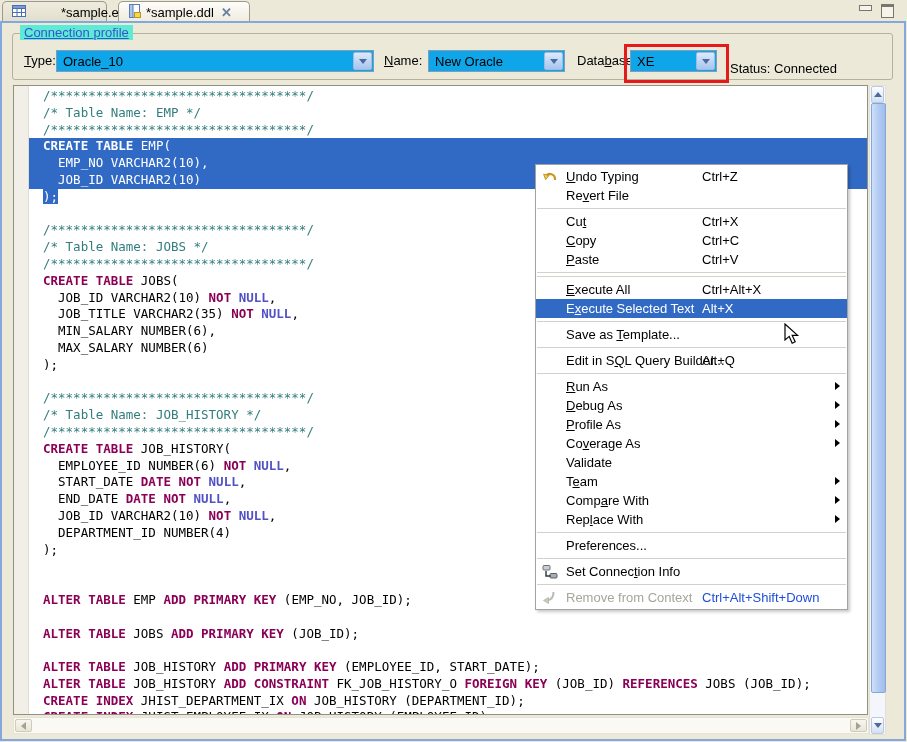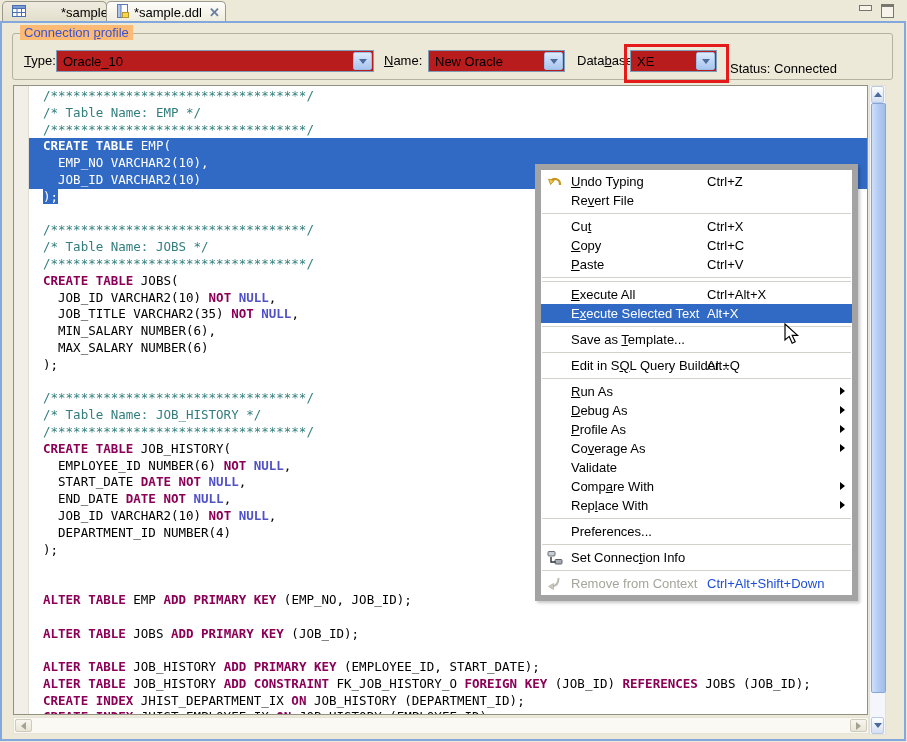--- a/index.html
+++ b/index.html
@@ -11,35 +11,35 @@
   u{text-decoration:underline;}
 
   
   .tabbar{position:absolute;left:0;top:0;width:100%;height:22px;background:#ECE9D8;}
   .tab{
     position:absolute;top:1px;height:21px;box-sizing:border-box;
     border:1px solid #9C9A8C;border-bottom:none;border-radius:5px 5px 0 0;
     display:flex;align-items:center;gap:5px;padding:0 9px;font-size:13px;color:#000;
   }
   .tab-erd{left:2px;width:105px;background:linear-gradient(#EFECD F,#E2DEC9);background:linear-gradient(#EFECDF,#E2DECb);gap:35px;}
-  .tab-ddl{left:106px;width:120px;background:linear-gradient(#FDFDFA,#EFEBDD);}
+  .tab-ddl{left:118px;width:132px;background:linear-gradient(#FDFDFA,#EFEBDD);}
   .tab .close{font-size:13px;font-weight:bold;color:#68809E;line-height:1;margin-left:2px;cursor:default;}
   .winbtns{position:absolute;right:13px;top:4px;display:flex;gap:9px;align-items:flex-start;}
   .glyph-min{width:11px;height:4px;border:1px solid #77776B;background:#F6F4EA;margin-top:1px;}
   .glyph-max{width:11px;height:10px;border:1px solid #77776B;border-top-width:3px;background:#F6F4EA;}
 
   
   .frame{position:absolute;left:0;right:1px;top:21px;bottom:1px;border:2px solid #84A8DC;background:#ECE9D8;}
 
   
   .group{position:absolute;left:12px;top:33px;width:879px;height:45px;border:1px solid #B5B19F;border-radius:3px;}
-  .group-label{position:absolute;left:20px;top:25px;background:#fdba74;padding:0 4px;color:#3853D1;font-size:13px;}
+  .group-label{position:absolute;left:20px;top:25px;background:#5eead4;padding:0 4px;color:#3853D1;font-size:13px;text-decoration:underline;}
   .lbl{position:absolute;top:53px;font-size:13px;color:#000;}
   .combo{
-    position:absolute;top:50px;height:22px;background:#b91c1c;border:1px solid #7F9DB9;
+    position:absolute;top:50px;height:22px;background:#0ea5e9;border:1px solid #7F9DB9;
     box-sizing:border-box;font-size:13px;display:flex;align-items:center;padding-left:6px;color:#000;
   }
   .combo .cbtn{
     position:absolute;right:1px;top:1px;bottom:1px;width:17px;
     background:linear-gradient(#DDEAFB,#C2D8F6 45%,#A8C5EF);
     border:1px solid #9EBBE4;border-radius:2px;
     display:flex;align-items:center;justify-content:center;
   }
   .chev{width:0;height:0;border-left:4px solid transparent;border-right:4px solid transparent;border-top:5px solid #4C6A9C;}
   .redbox{position:absolute;left:624px;top:44px;width:99px;height:33px;border:3px solid #E51A1A;z-index:5;}
@@ -85,21 +85,21 @@
     position:absolute;top:1px;bottom:1px;width:15px;
     background:linear-gradient(#F8F6F0,#E9E5D7);border:1px solid #CFCBBB;border-radius:2px;
     display:flex;align-items:center;justify-content:center;
   }
   .hchev-l{width:0;height:0;border-top:4px solid transparent;border-bottom:4px solid transparent;border-right:5px solid #A5A292;}
   .hchev-r{width:0;height:0;border-top:4px solid transparent;border-bottom:4px solid transparent;border-left:5px solid #A5A292;}
 
   
   .menu{
     position:absolute;left:535px;top:164px;width:311px;z-index:10;
-    background:#fff;border:6px solid #a3a3a3;box-shadow:2px 2px 3px rgba(0,0,0,0.22);
+    background:#fff;border:1px solid #a3a3a3;box-shadow:2px 2px 3px rgba(0,0,0,0.22);
     padding:2px 0;font-size:13px;
   }
   .mi{position:relative;height:19px;line-height:19px;padding-left:30px;color:#000;white-space:nowrap;}
   .mi .accel{position:absolute;left:166px;top:0;text-align:right;}
   .mi .sub{position:absolute;right:7px;top:5px;width:0;height:0;border-top:4px solid transparent;border-bottom:4px solid transparent;border-left:5px solid #000;}
   .mi.hl{background:#316AC5;color:#fff;}
   .mi.hl .accel{color:#fff;}
   .mi.dis{color:#A5A59B;}
   .mi.dis .accel{color:#1d4ed8;}
   .mi .ic{position:absolute;left:5px;top:1px;width:17px;height:17px;display:flex;align-items:center;justify-content:center;}
@@ -213,20 +213,21 @@
     <div class="msep"></div>
     <div class="mi"><span>Save as <u>T</u>emplate...</span></div>
     <div class="msep"></div>
     <div class="mi"><span>Edit in S<u>Q</u>L Query Builder...</span><span class="accel">Alt+Q</span></div>
     <div class="msep"></div>
     <div class="mi"><span><u>R</u>un As</span><span class="sub"></span></div>
     <div class="mi"><span><u>D</u>ebug As</span><span class="sub"></span></div>
     <div class="mi"><span><u>P</u>rofile As</span><span class="sub"></span></div>
     <div class="mi"><span>Co<u>v</u>erage As</span><span class="sub"></span></div>
     <div class="mi"><span>Validate</span></div>
+    <div class="mi"><span>T<u>e</u>am</span><span class="sub"></span></div>
     <div class="mi"><span>Comp<u>a</u>re With</span><span class="sub"></span></div>
     <div class="mi"><span>Rep<u>l</u>ace With</span><span class="sub"></span></div>
     <div class="msep"></div>
     <div class="mi"><span>Preferences...</span></div>
     <div class="msep"></div>
     <div class="mi"><span class="ic">
         <svg width="16" height="16" viewBox="0 0 16 16">
           <rect x="1" y="1.5" width="7" height="4.5" rx="1" fill="#C9CED5" stroke="#6A7078"></rect>
           <rect x="8" y="9.5" width="7" height="4.5" rx="1" fill="#A9AEB5" stroke="#5A6068"></rect>
           <path d="M4 7 L4 12 L8.5 12" fill="none" stroke="#2E3338" stroke-width="1.4"></path>

